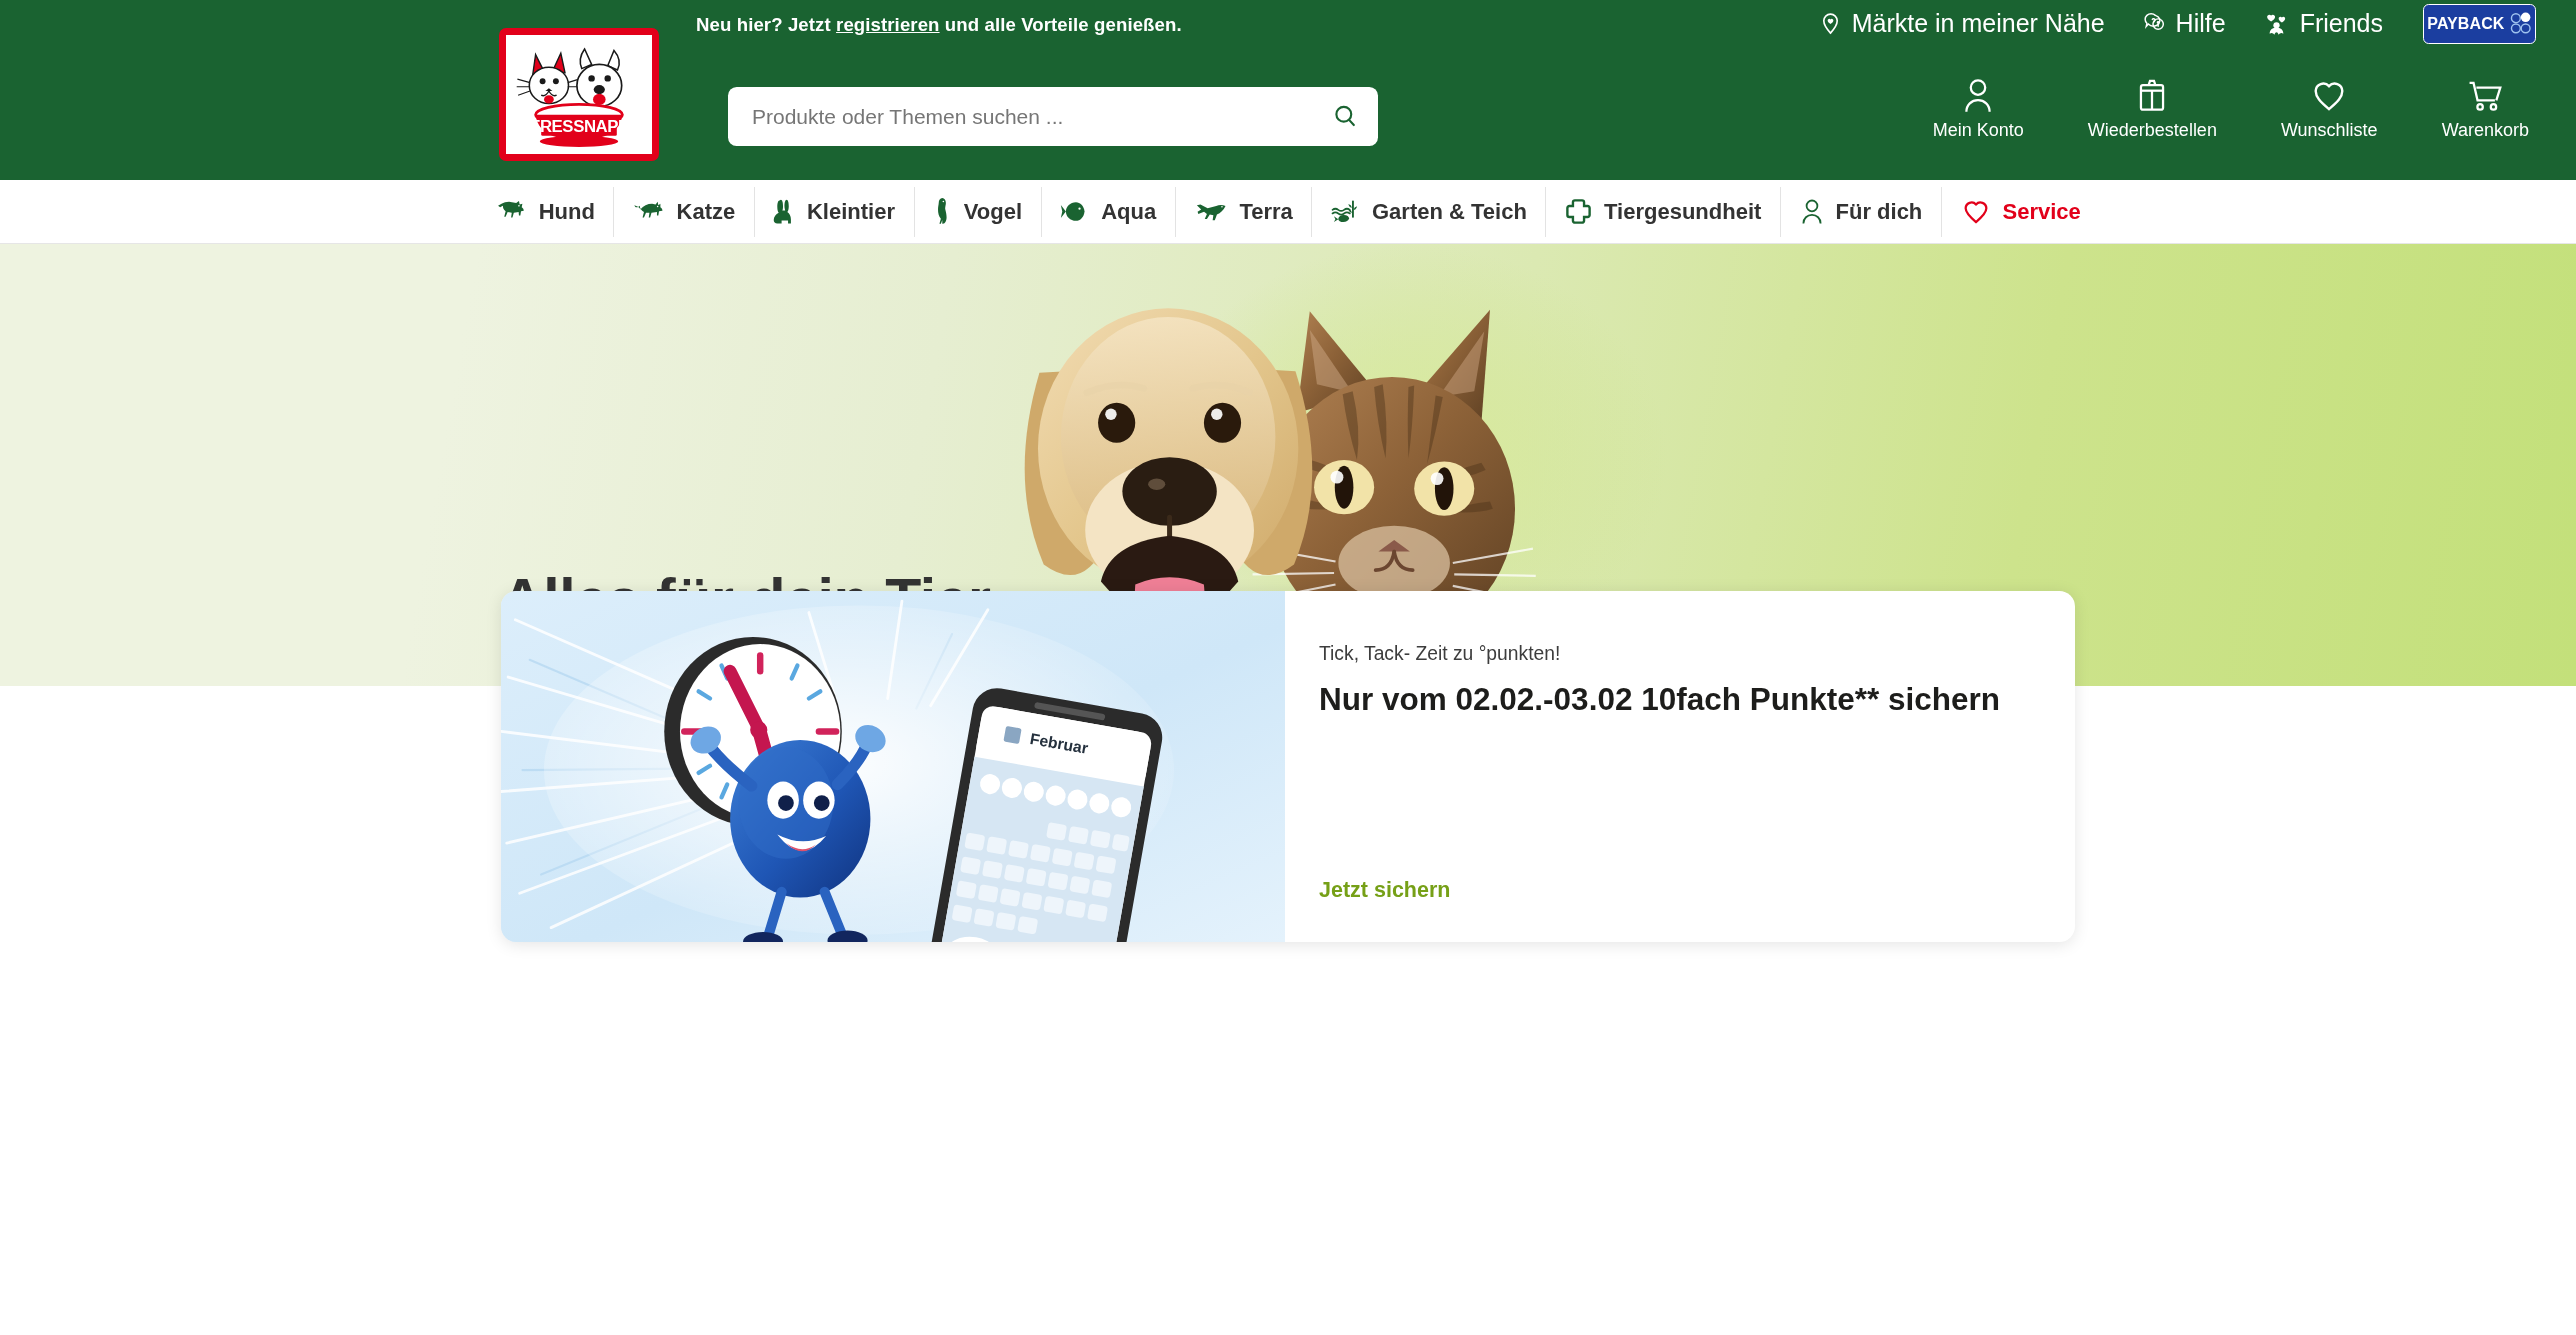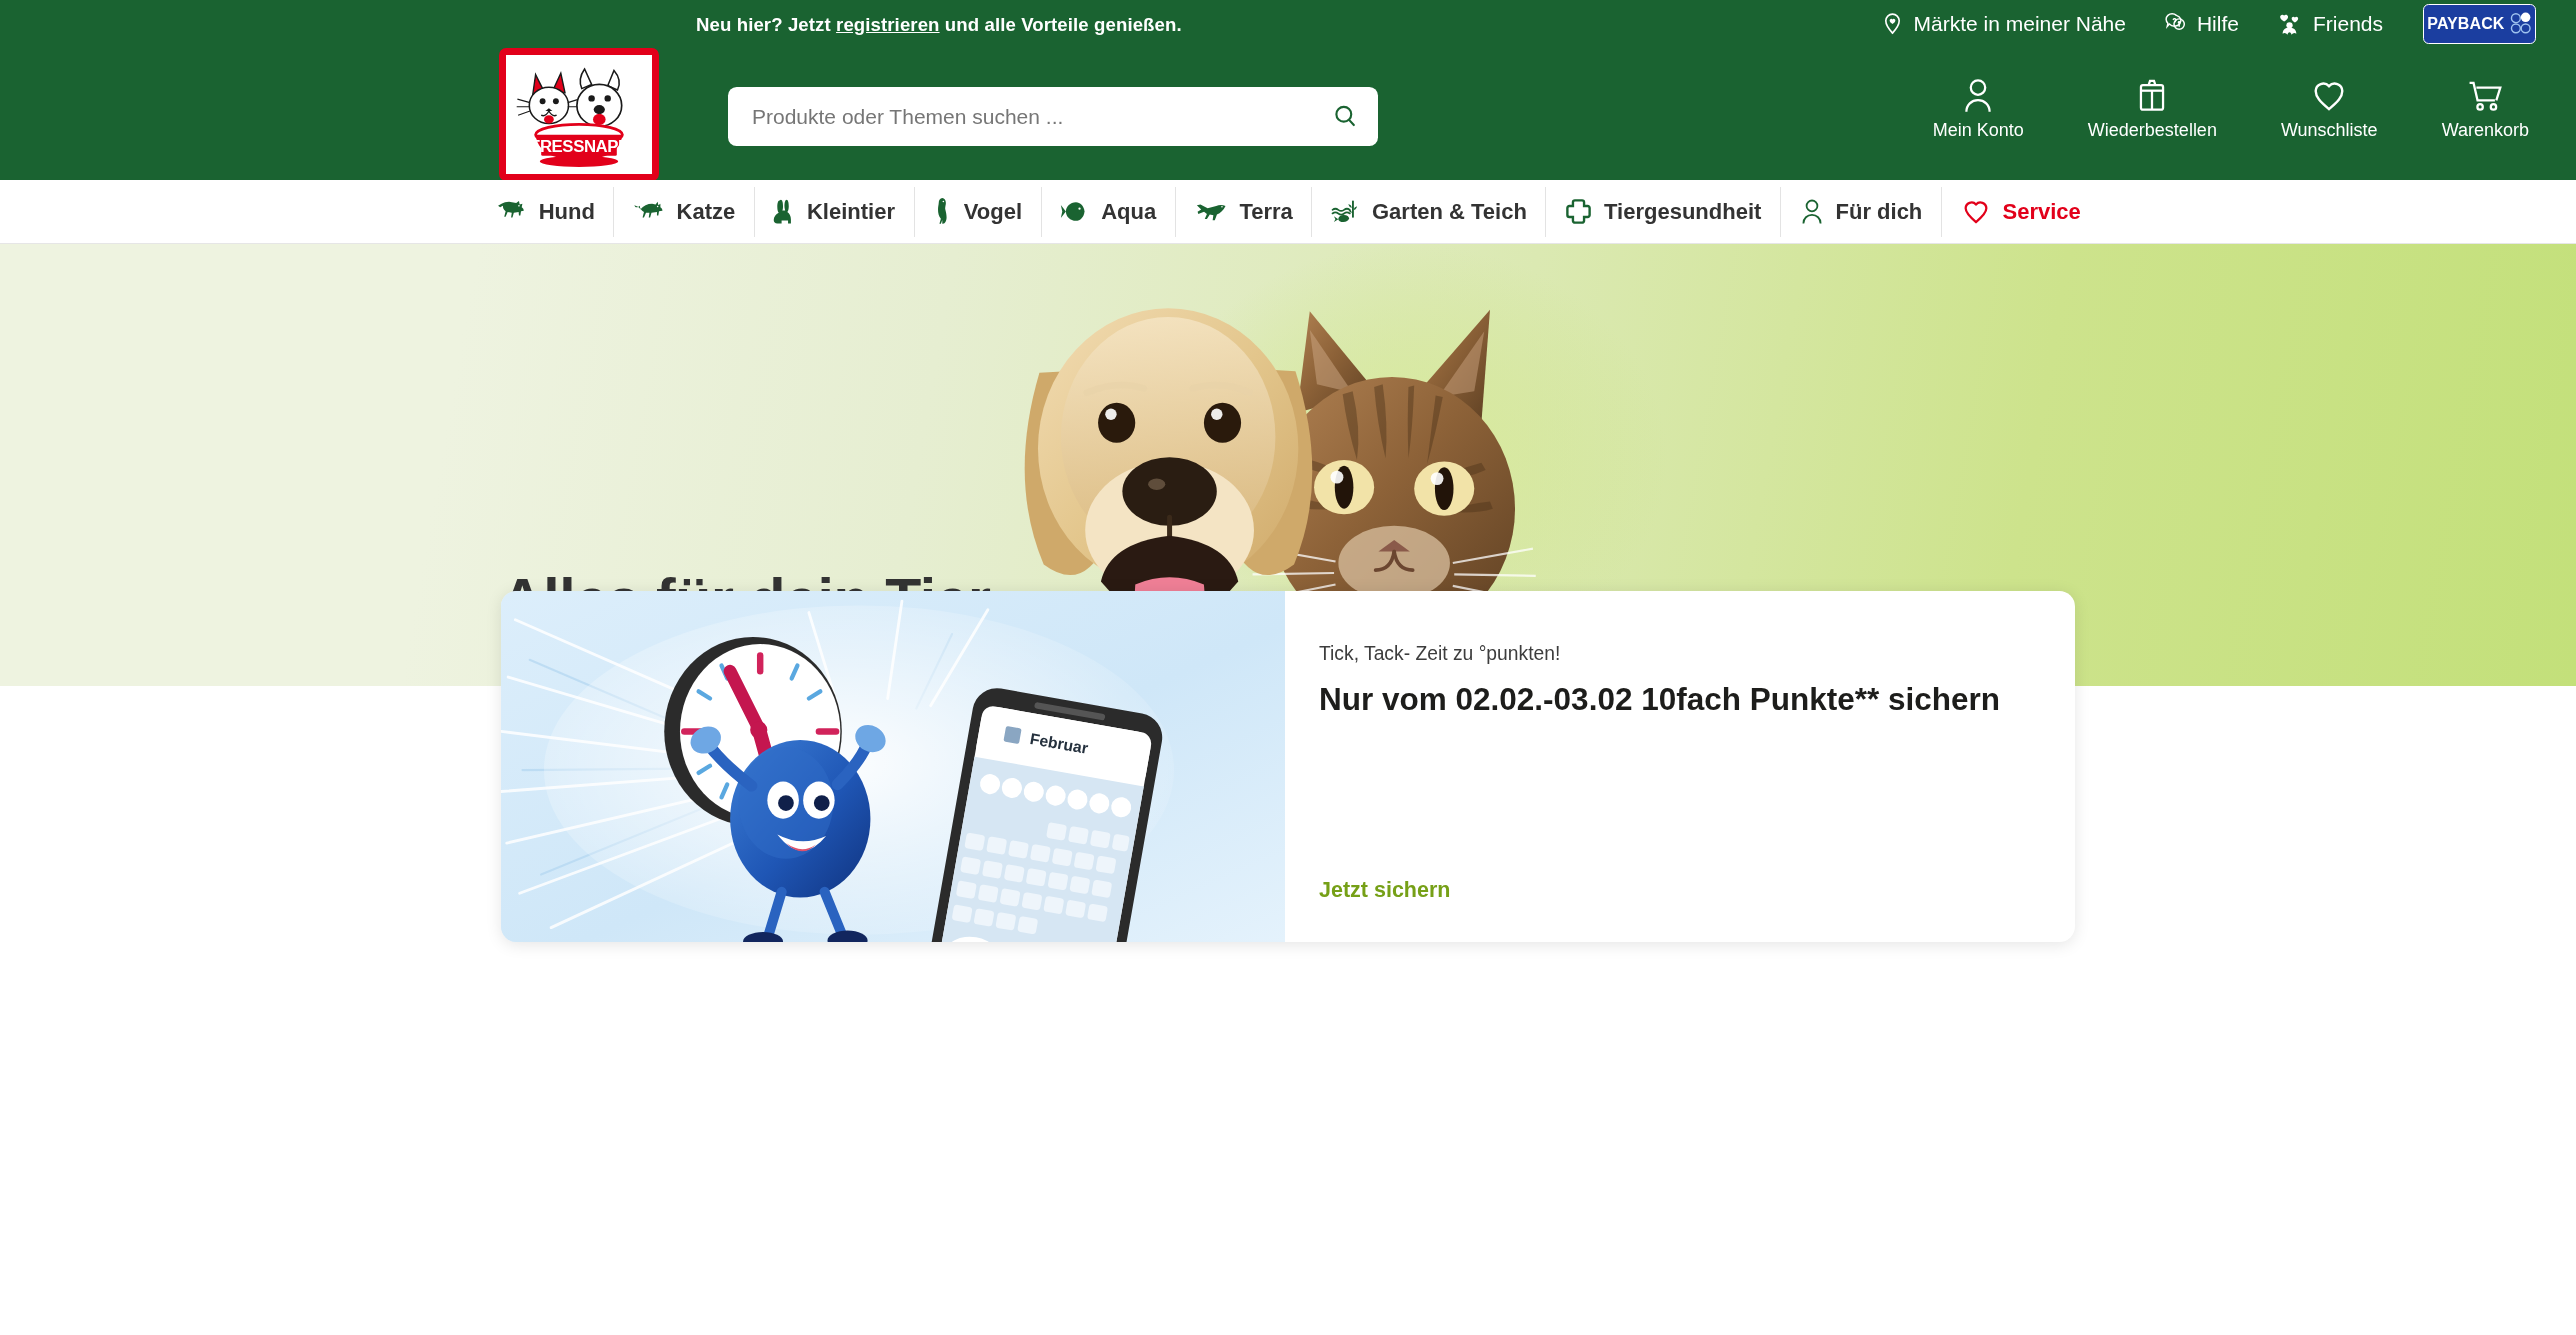--- a/index.html
+++ b/index.html
@@ -20,21 +20,21 @@
   }
   .topbar-inner{
     position:relative;
     width:100%;
     height:100%;
   }
 
   
   .logo{
     position:absolute;
-    left:499px; top:48px;
+    left:499px; top:28px;
     width:160px; height:133px;
     background:#ffffff;
     border:7.9px solid #e2001a;
     border-radius:7.2px;
     overflow:hidden;
   }
   .logo svg{ display:block; width:100%; height:100%; }
 
   
   .register-line{
@@ -86,21 +86,21 @@
     position:absolute;
     right:0; top:0;
     display:flex;
     align-items:center;
     gap:0px;
     height:47px;
   }
   .util-item{
     display:flex; align-items:center; gap:10px;
     color:#ffffff;
-    font-size:21px;
+    font-size:25px;
     cursor:pointer;
     white-space:nowrap;
     justify-content:space-between;
   }
   .util-item + .util-item{ margin-left:37px; }
   .util-ico{ display:flex; align-items:center; justify-content:center; }
   .payback-btn{
     margin-left:40px; margin-right:40px;
     width:113px; height:40px;
     background:#1b3ea0;

